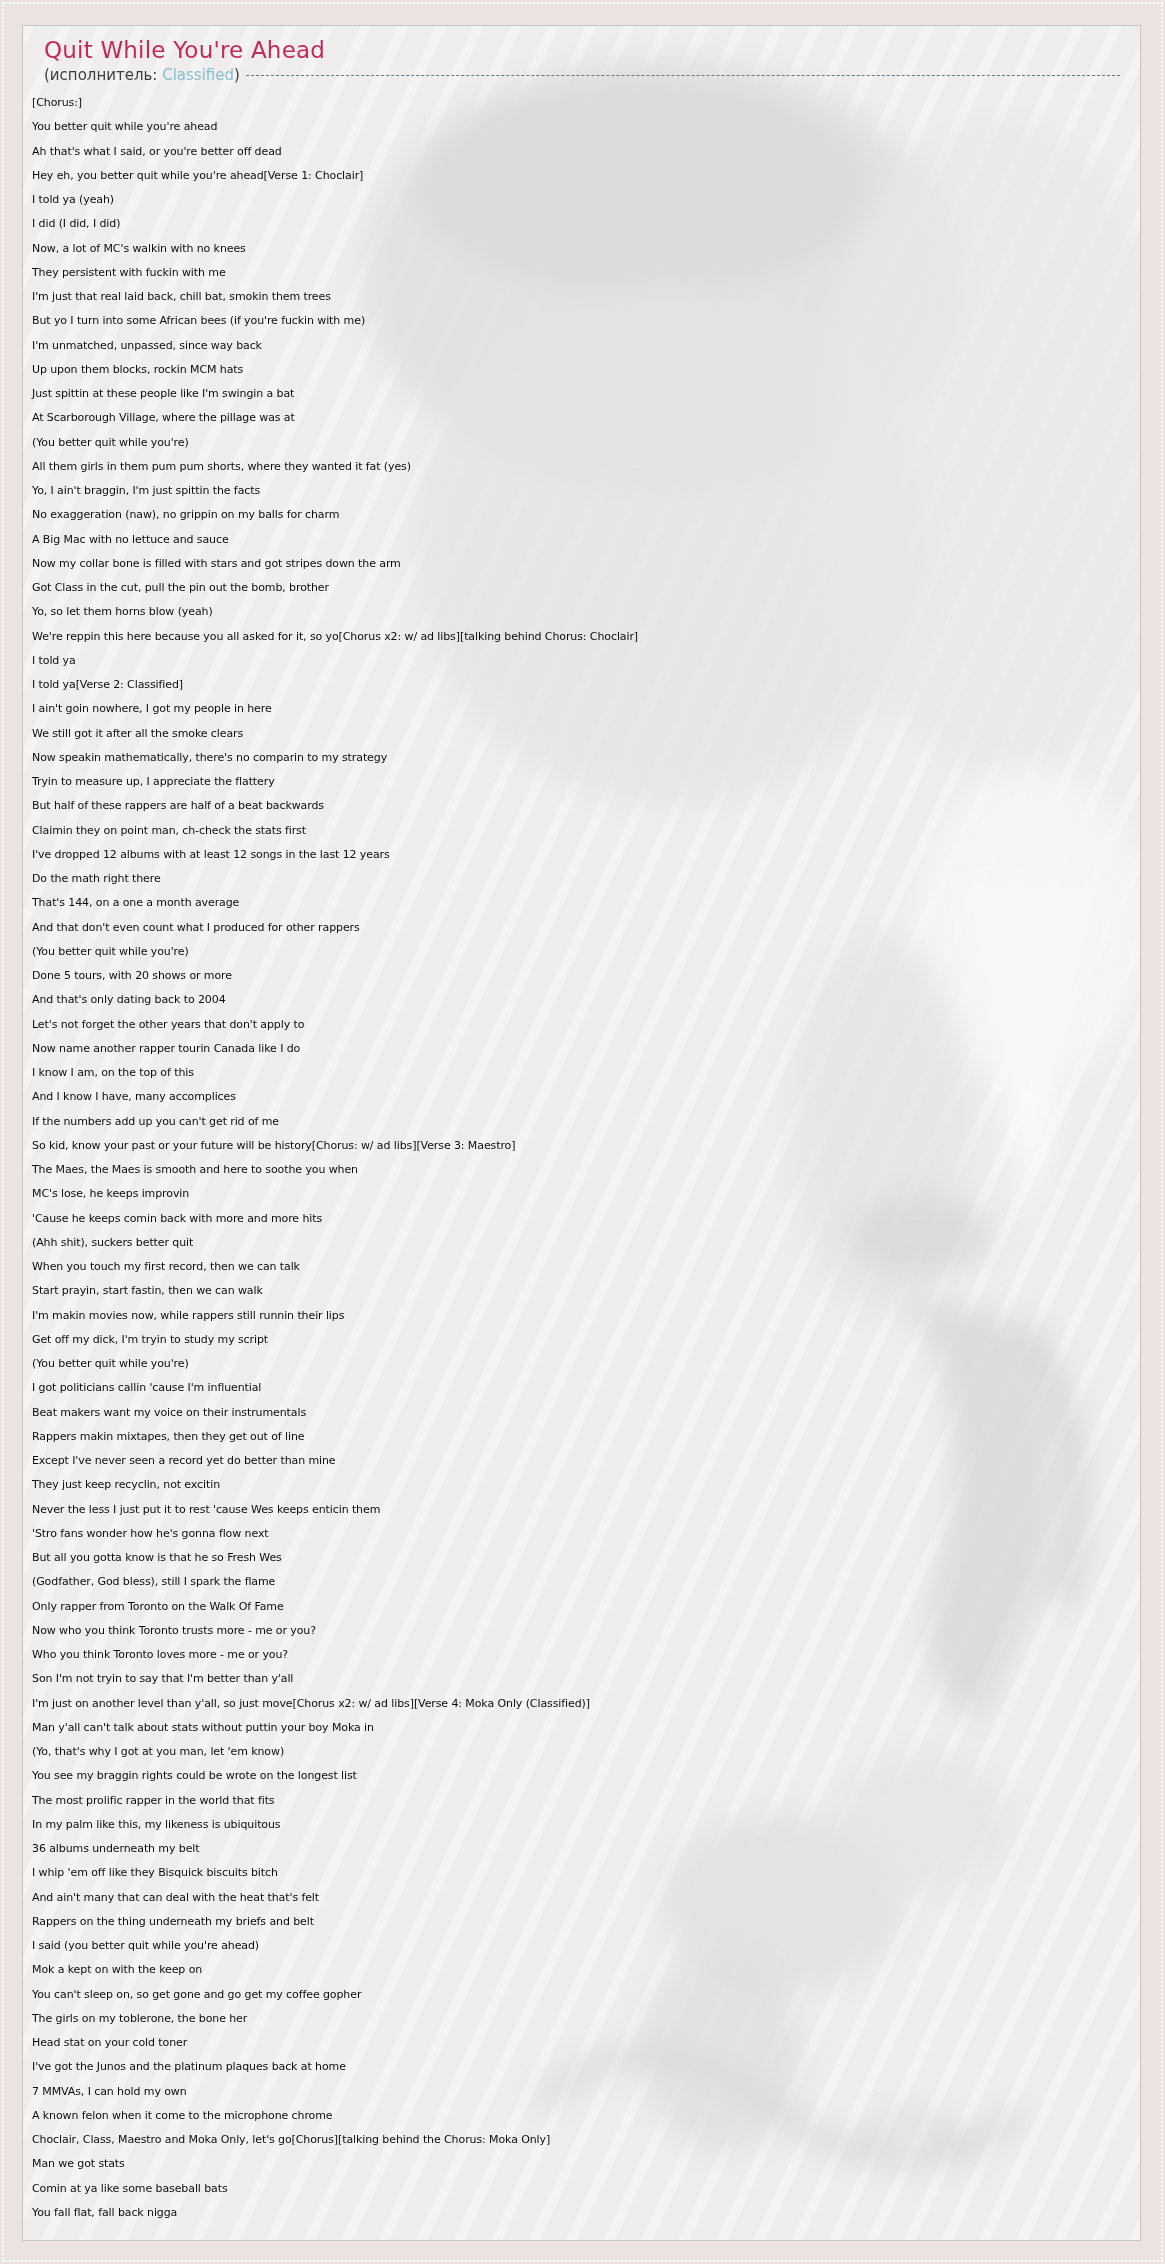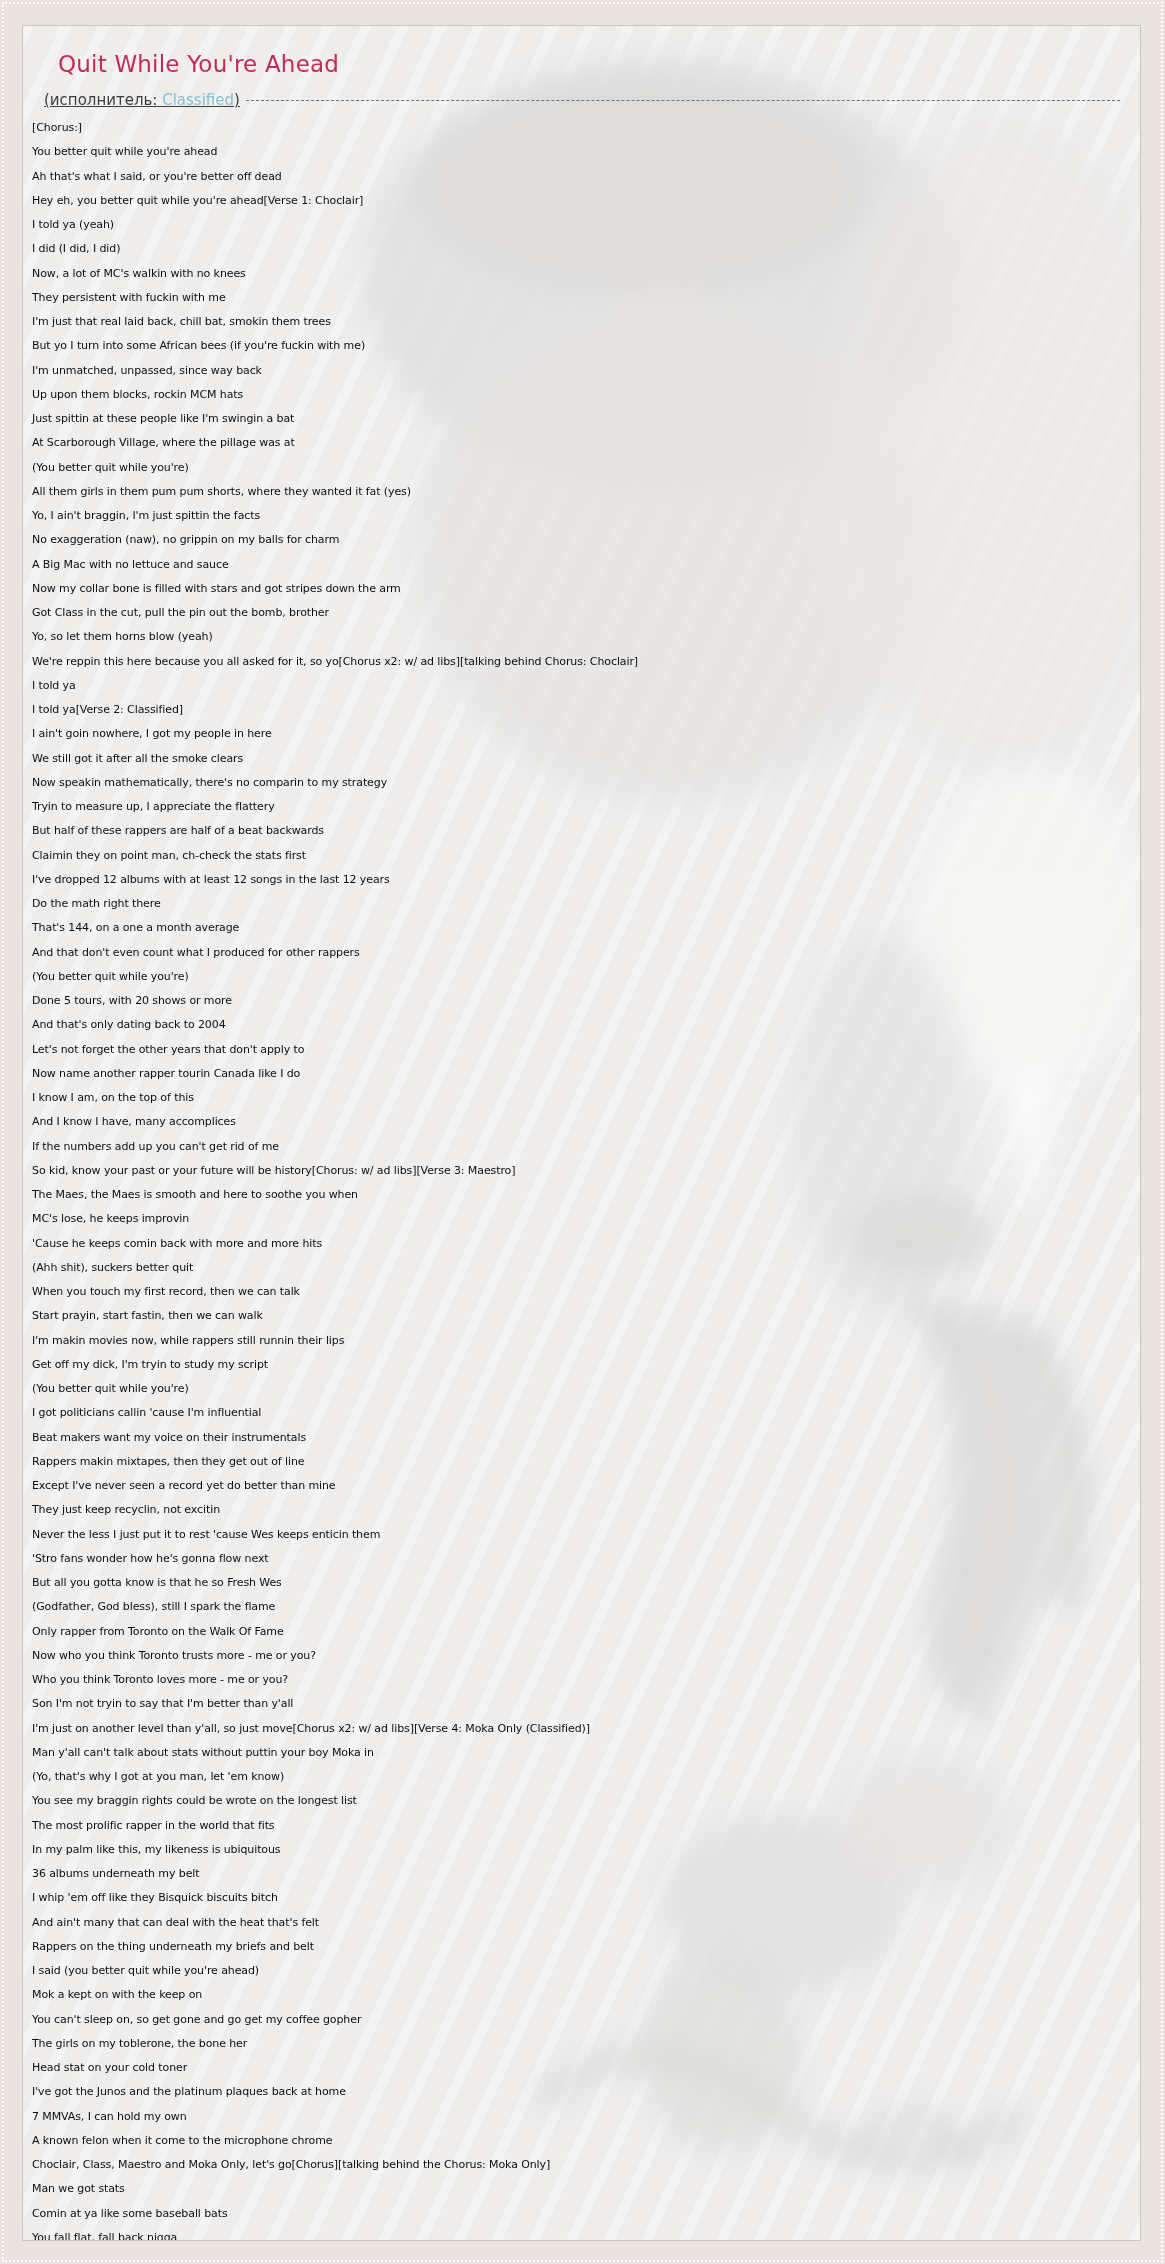--- a/index.html
+++ b/index.html
@@ -43,33 +43,32 @@
     pointer-events: none;
   }
   .panel-content {
     position: relative;
     z-index: 1;
   }
   .header {
     padding: 11px 20px 0 21px;
   }
   .song-title {
-    margin: 14px;
+    margin: 0;
     font-size: 23px;
     font-weight: normal;
     color: #c22a5b;
     letter-spacing: 0.2px;
   }
   .artist-row {
     display: flex;
     align-items: baseline;
     margin-top: 3px;
     font-size: 15px;
     color: #3d3d3d;
-    text-decoration: underline;
   }
   .artist-link {
     color: #86bed1;
     text-decoration: none;
     cursor: pointer;
   }
   .dotted-leader {
     flex: 1;
     border-bottom: 1px dashed #6b7280;
     margin-left: 6px;

